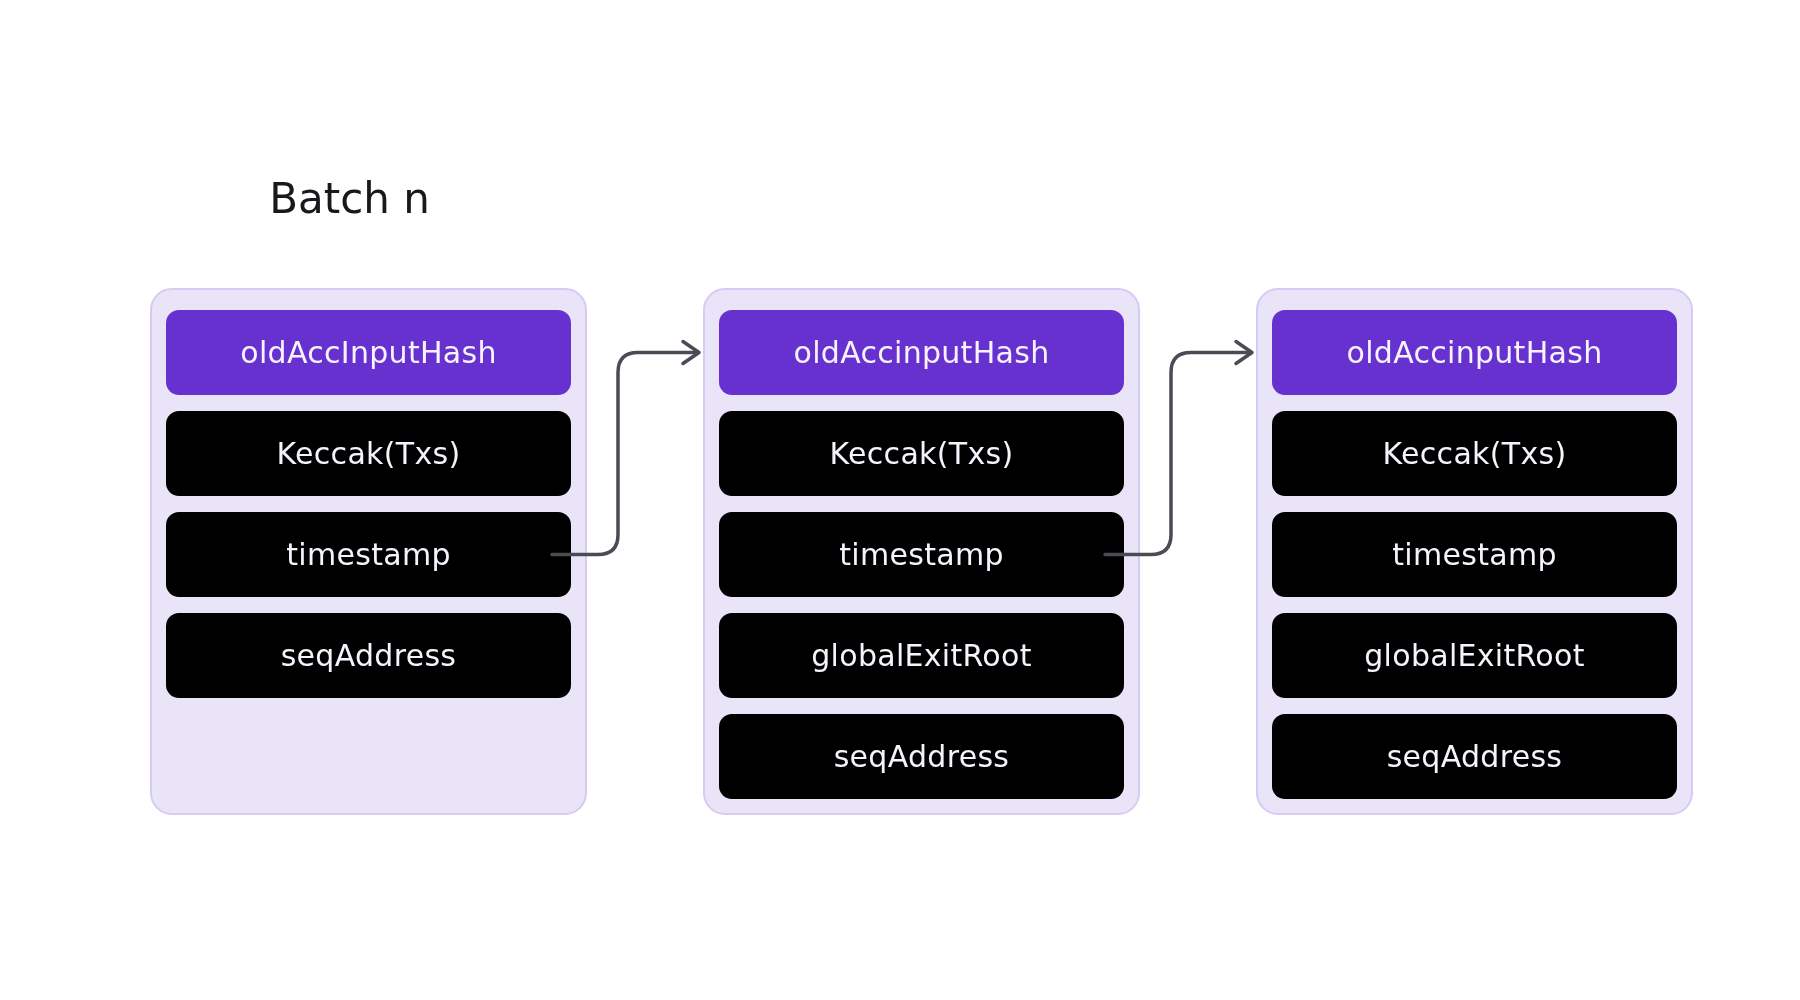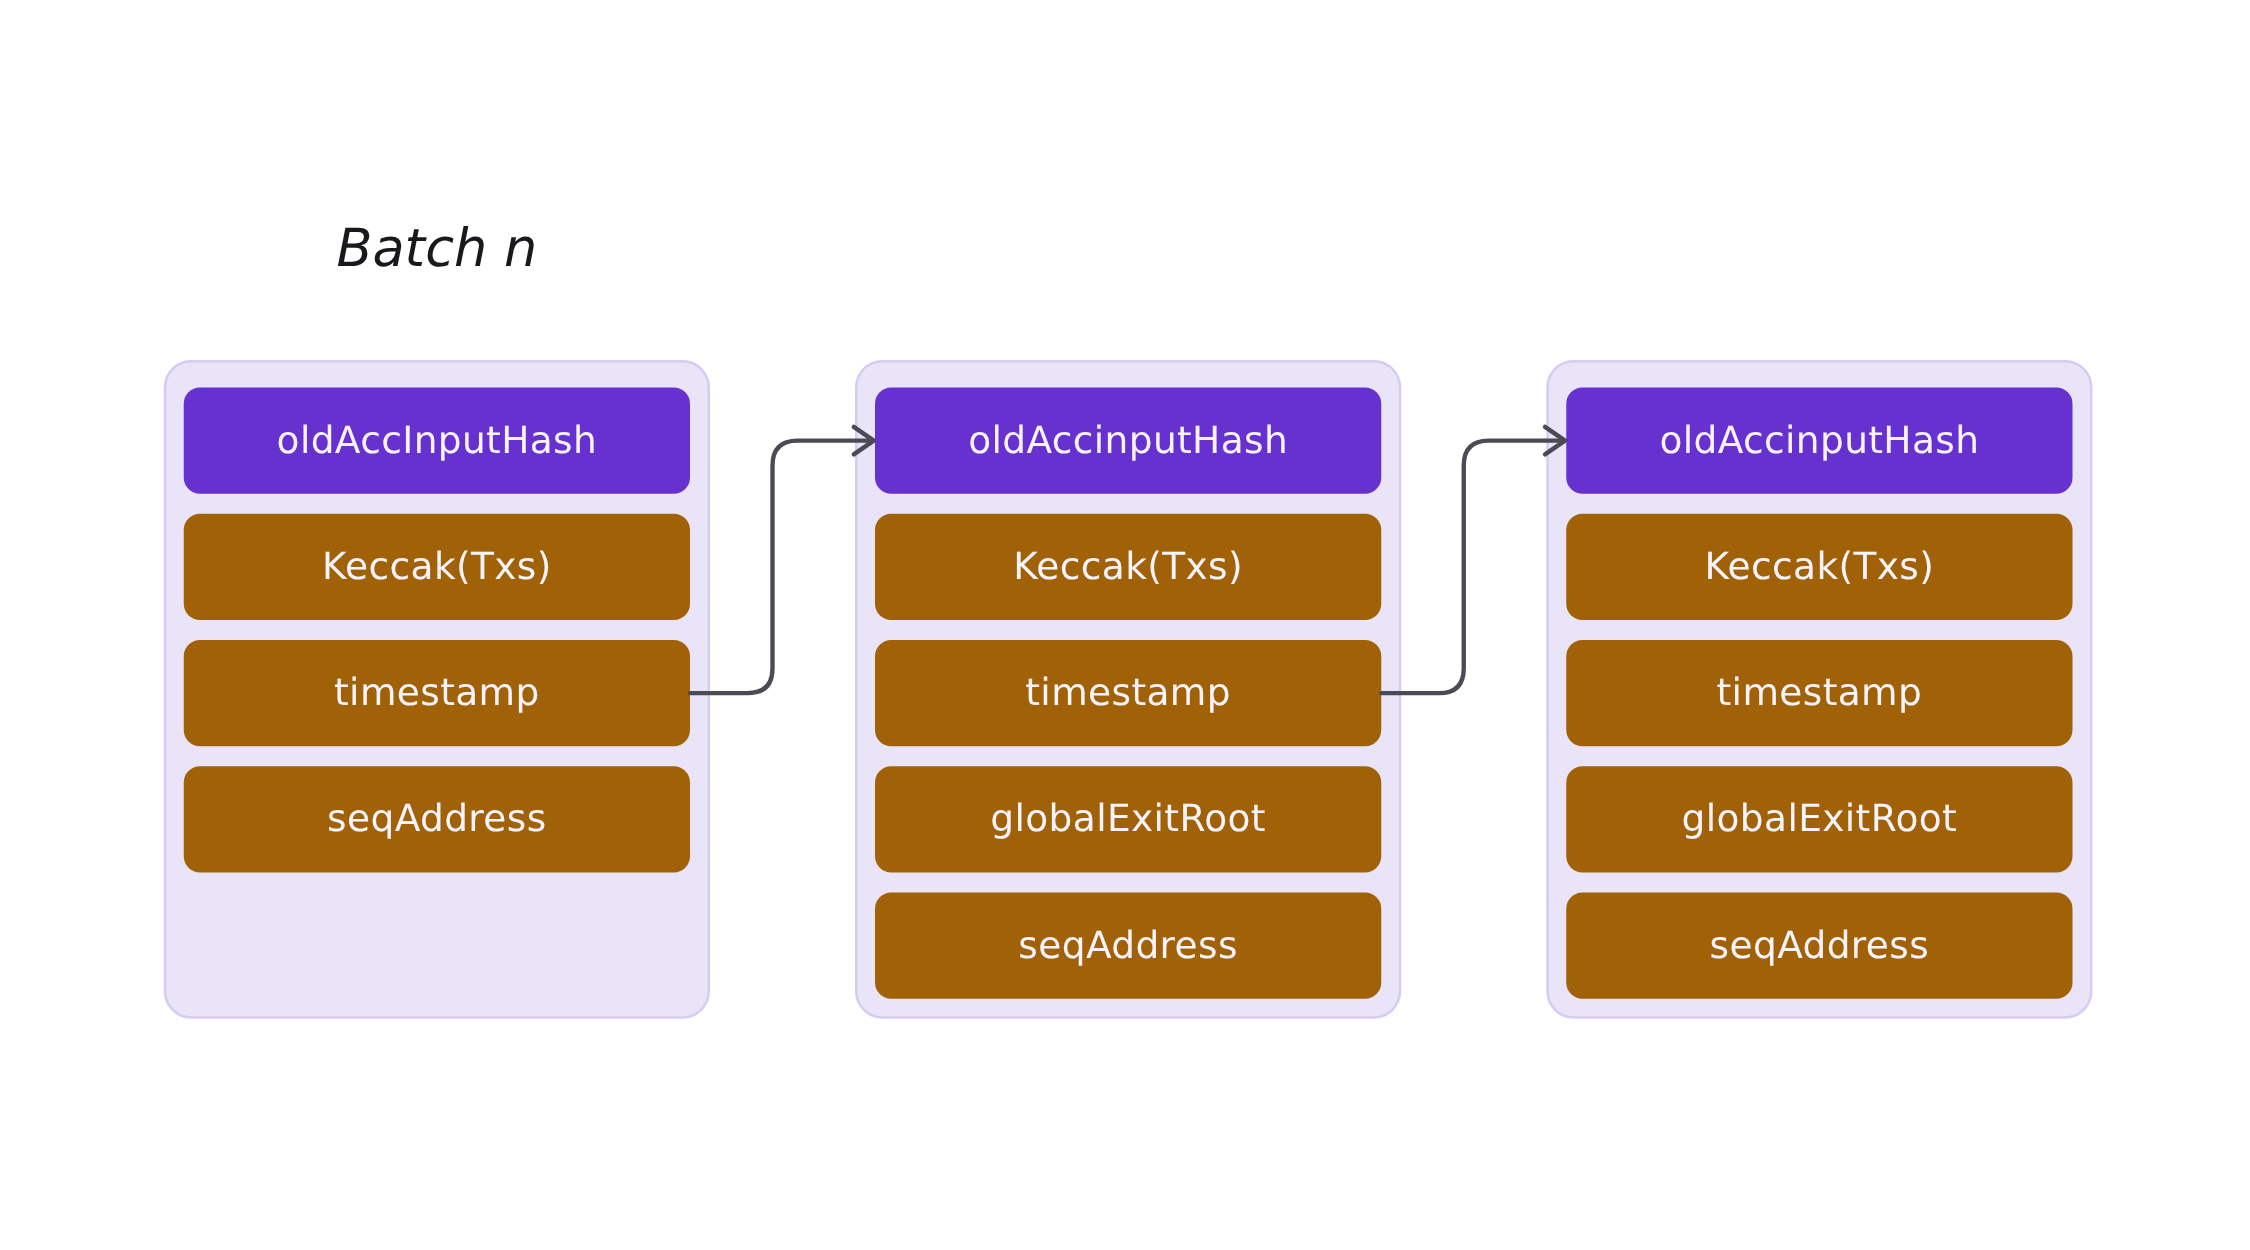--- a/index.html
+++ b/index.html
@@ -13,41 +13,41 @@
   }
   .batch-title {
     position: absolute;
     top: 174px;
     width: 437px;
     height: 50px;
     line-height: 50px;
     text-align: center;
     font-size: 42px;
     color: #19191d;
-    font-style: italic;
   }
   .batch-panel {
     position: absolute;
     top: 288px;
     width: 437px;
     height: 527px;
     box-sizing: border-box;
     background: #e9e4f8;
     border: 2px solid #d6cbf2;
     border-radius: 22px;
     padding: 20px 14px 14px 14px;
     display: flex;
     flex-direction: column;
     gap: 16px;
+    margin-left: 19px;
   }
   .row {
     height: 85px;
     flex: 0 0 85px;
     border-radius: 13px;
-    background: #a16207;
+    background: #000000;
     color: #f6f3fc;
     font-size: 30px;
     display: flex;
     align-items: center;
     justify-content: center;
     letter-spacing: 0.3px;
   }
   .row-accent { background: #6731d0; }
   .arrow-layer {
     position: absolute;

